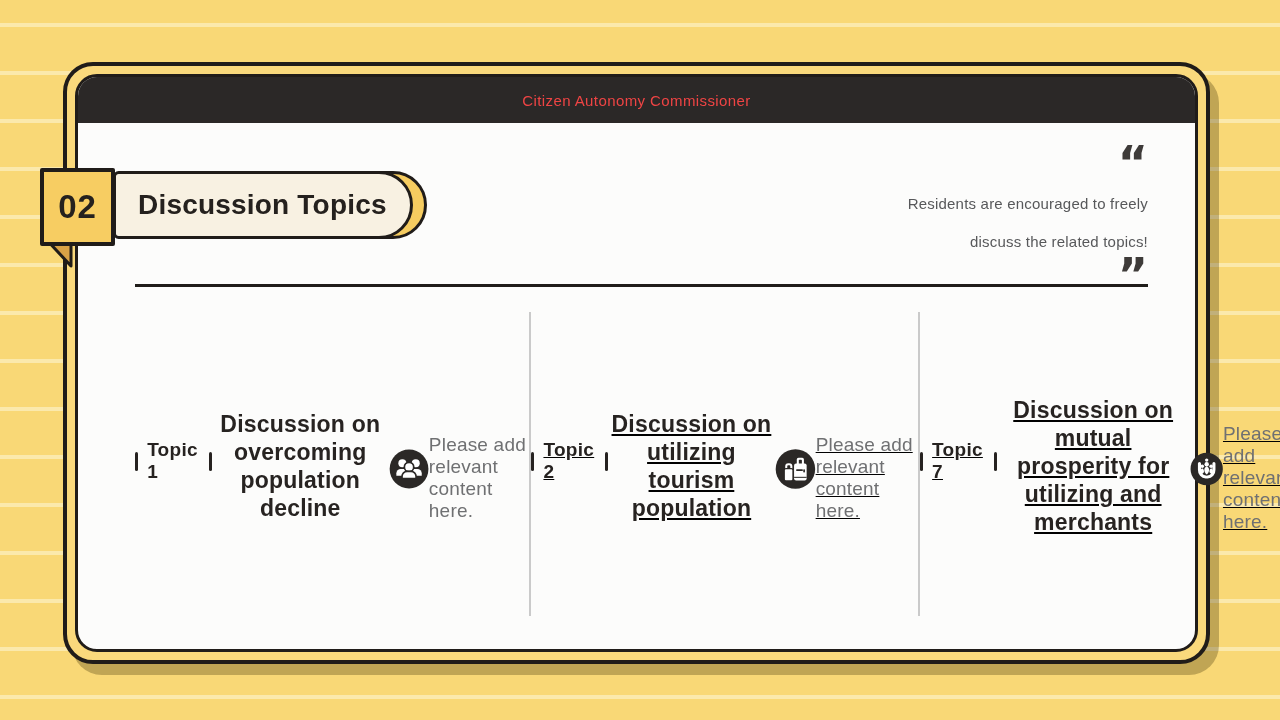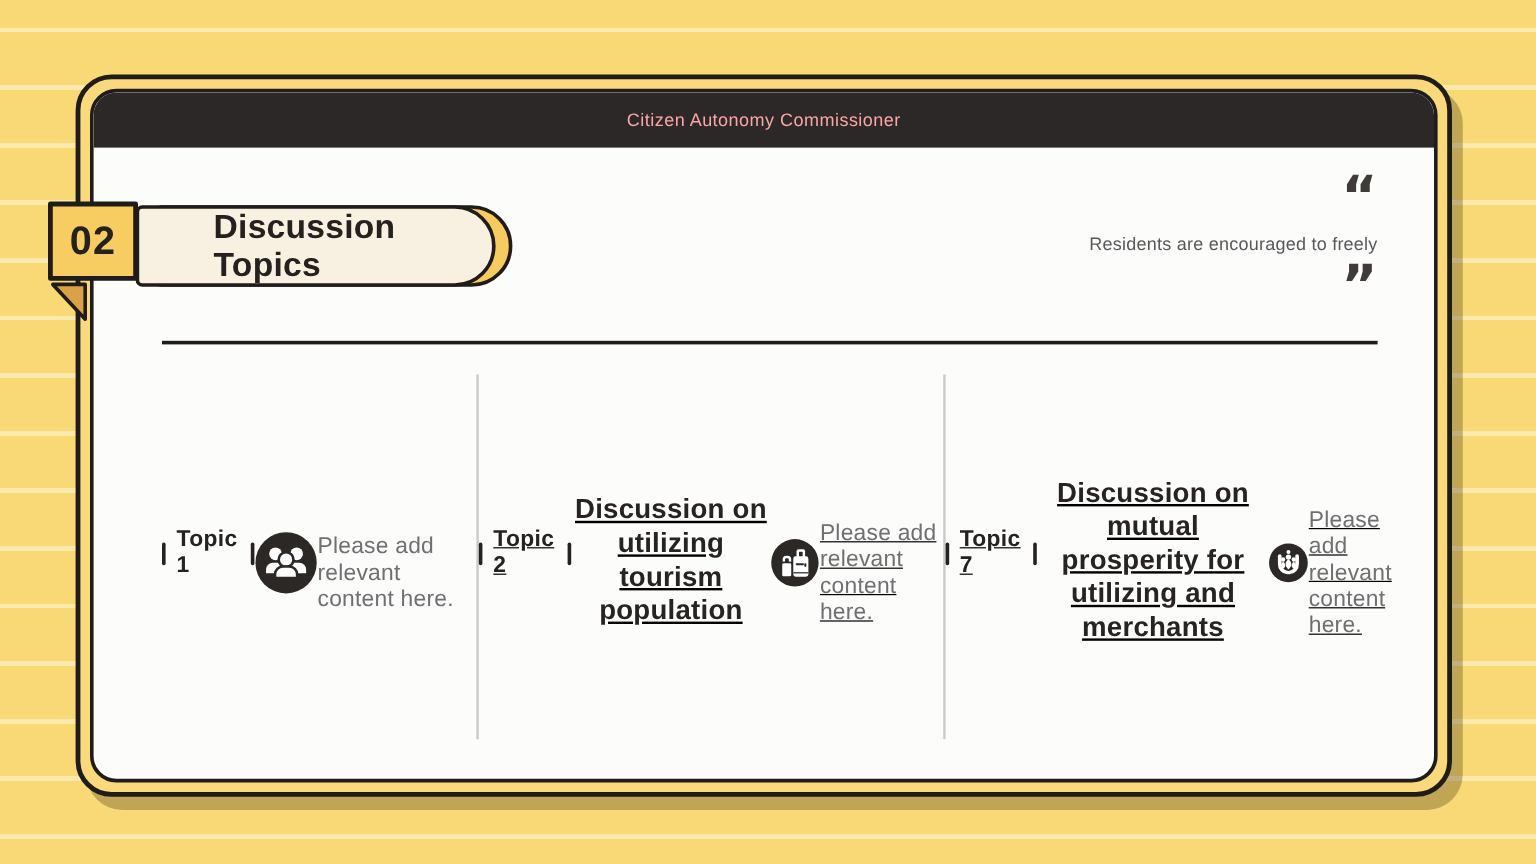--- a/index.html
+++ b/index.html
@@ -21,42 +21,42 @@
   }
   .card-inner{
     position:absolute;inset:8px;box-sizing:border-box;
     background:#FCFCFB;border:3px solid #201C19;border-radius:22px;
     overflow:hidden;
   }
   .card-header{
     height:46px;background:#2B2827;display:flex;align-items:center;justify-content:center;
   }
   .card-header span{
-    color:#fca5a5;font-size:15px;letter-spacing:0.4px;
+    color:#ef4444;font-size:15px;letter-spacing:0.4px;
   }
   
   .fold{position:absolute;left:42px;top:235px;z-index:4;}
   .badge{
-    position:absolute;left:40px;top:168px;width:75px;height:66px;z-index:6;
+    position:absolute;left:40px;top:168px;width:75px;height:78px;z-index:6;
     box-sizing:border-box;background:#F7CD62;border:4px solid #201C19;border-radius:2px;
     display:flex;align-items:center;justify-content:center;
     font-size:33px;font-weight:bold;color:#25211E;letter-spacing:1px;
   }
   .pill-echo{
     position:absolute;left:127px;top:171px;width:300px;height:68px;z-index:5;
     box-sizing:border-box;background:#F6CC60;border:3px solid #201C19;
     border-radius:8px 36px 36px 8px;
   }
   .pill{
     position:absolute;left:113px;top:171px;width:300px;height:68px;z-index:6;
     box-sizing:border-box;background:#F8F1E2;border:3px solid #201C19;
     border-radius:6px 36px 36px 6px;
     display:flex;align-items:center;padding-left:22px;
   }
-  .pill span{font-size:28px;font-weight:bold;color:#25211E;letter-spacing:0.2px;margin-left:40px;}
+  .pill span{font-size:28px;font-weight:bold;color:#25211E;letter-spacing:0.2px;}
   
   .quote{
     position:absolute;right:132px;top:148px;width:560px;text-align:right;z-index:3;
   }
   .qmark{
     display:block;font-family:"DejaVu Sans",sans-serif;font-weight:bold;
     font-size:46px;line-height:30px;color:#3E3B39;
   }
   .qmark.close{margin-top:6px;}
   .quote-text{
@@ -108,33 +108,35 @@
   </div>
 
   <div class="pill-echo"></div>
   <div class="pill">
     <span>Discussion Topics</span>
   </div>
 
   <div class="quote">
     <span class="qmark open">“</span>
     <p class="quote-text">Residents are encouraged to freely</p>
+    <p class="quote-text">discuss the related topics!</p>
     <span class="qmark close">”</span>
   </div>
 
   <div class="rule"></div>
 
   <div class="columns">
 
     <div class="col">
       <div class="topic-tag">
         <span class="tag-bar"></span>
         <span class="label">Topic 1</span>
         <span class="tag-bar"></span>
       </div>
+      <div class="topic-title">Discussion on overcoming population decline</div>
       <svg class="topic-icon" viewBox="0 0 120 120">
         <circle cx="60" cy="60" r="58" fill="#2B2826"></circle>
         <circle cx="40" cy="43" r="12" fill="#FFFFFF"></circle>
         <path d="M22 80 v-7 a13 13 0 0 1 13 -13 h10 a13 13 0 0 1 13 13 v7 z" fill="#FFFFFF"></path>
         <circle cx="80" cy="43" r="12" fill="#FFFFFF"></circle>
         <path d="M62 80 v-7 a13 13 0 0 1 13 -13 h10 a13 13 0 0 1 13 13 v7 z" fill="#FFFFFF"></path>
         <circle cx="60" cy="54" r="14" fill="#FFFFFF" stroke="#2B2826" stroke-width="5"></circle>
         <path d="M39 89 v-7 a15 15 0 0 1 15 -15 h12 a15 15 0 0 1 15 15 v7 z" fill="#FFFFFF" stroke="#2B2826" stroke-width="5"></path>
       </svg>
       <div class="placeholder">Please add relevant content here.</div>

